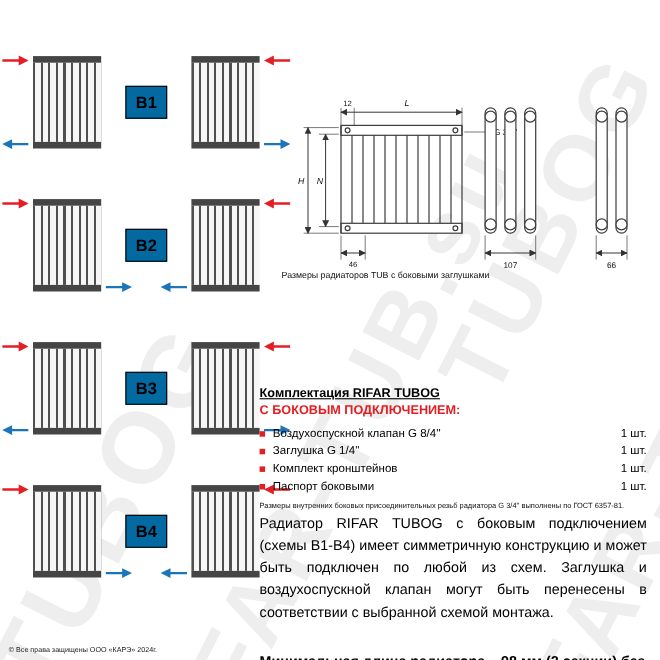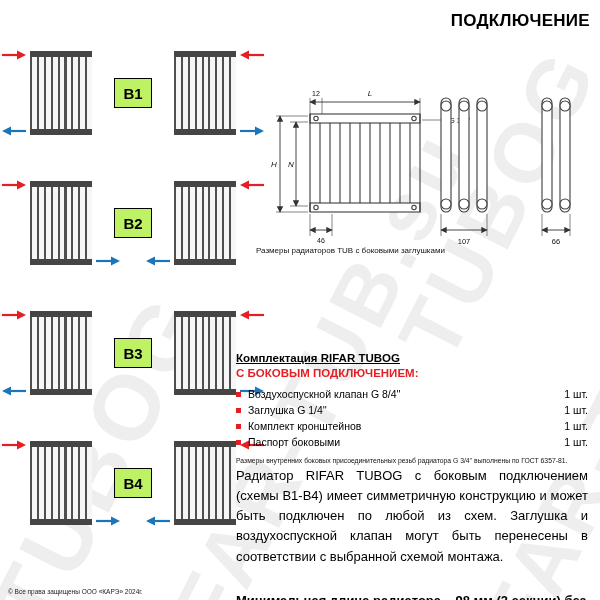--- a/index.html
+++ b/index.html
@@ -19,21 +19,21 @@
   .title{position:absolute;top:10px;right:10px;text-align:right;font-weight:700;
          font-size:17px;line-height:1.3;letter-spacing:.3px;z-index:2;}
 
   
   .schemes{position:absolute;left:0;top:50px;width:246px;z-index:1;}
   .scheme-row{display:flex;align-items:center;padding-left:30px;margin-bottom:44px;height:86px;}
   .rad-wrap{position:relative;width:62px;height:84px;flex:0 0 auto;}
   .radiator{width:62px;height:84px;box-sizing:border-box;
             border-top:6px solid #454545;border-bottom:6px solid #454545;
             background:repeating-linear-gradient(90deg,#4f4f4f 0 2px,#f6f6f6 2px 6.9px);}
-  .scheme-label{width:36px;height:28px;border:1.6px solid #000;background:#bef264;
+  .scheme-label{width:36px;height:28px;border:1.6px solid #000;background:#0369a1;
             display:flex;align-items:center;justify-content:center;
             font-weight:700;font-size:15px;margin:0 22px;flex:0 0 auto;}
   .arrow{position:absolute;line-height:0;}
   .arrow.tl{left:-28px;top:-1px;}  .arrow.bl{left:-28px;bottom:-1px;}
   .arrow.tr{right:-28px;top:-1px;} .arrow.br{right:-28px;bottom:-1px;}
   .arrow.red{color:#e31e24;} .arrow.blue{color:#1b75bb;}
 
   
   .drawing{position:absolute;left:256px;top:86px;width:334px;height:190px;z-index:1;}
   .front-svg{position:absolute;left:14px;top:0;}
@@ -65,21 +65,20 @@
 <div class="page">
 
   <div class="watermark">
     <span class="wm wm1">TUBOG</span>
     <span class="wm wm2">RIFAR-TUB.su</span>
     <span class="wm wm3">RIFAR-TUB.su</span>
     <span class="wm wm4">TUBOG</span>
   </div>
 
   <header class="title">
-    <div>ПОДКЛЮЧЕНИЕ</div>
   </header>
 
   <section class="schemes">
 
     <div class="scheme-row">
       <div class="rad-wrap">
         <div class="radiator"></div>
         <span class="arrow tl red"><svg width="24" height="10" viewBox="0 0 24 10">
               <line x1="0" y1="5" x2="16" y2="5" stroke="currentColor" stroke-width="2.2"></line>
               <polygon points="15,0.5 24,5 15,9.5" fill="currentColor"></polygon>

